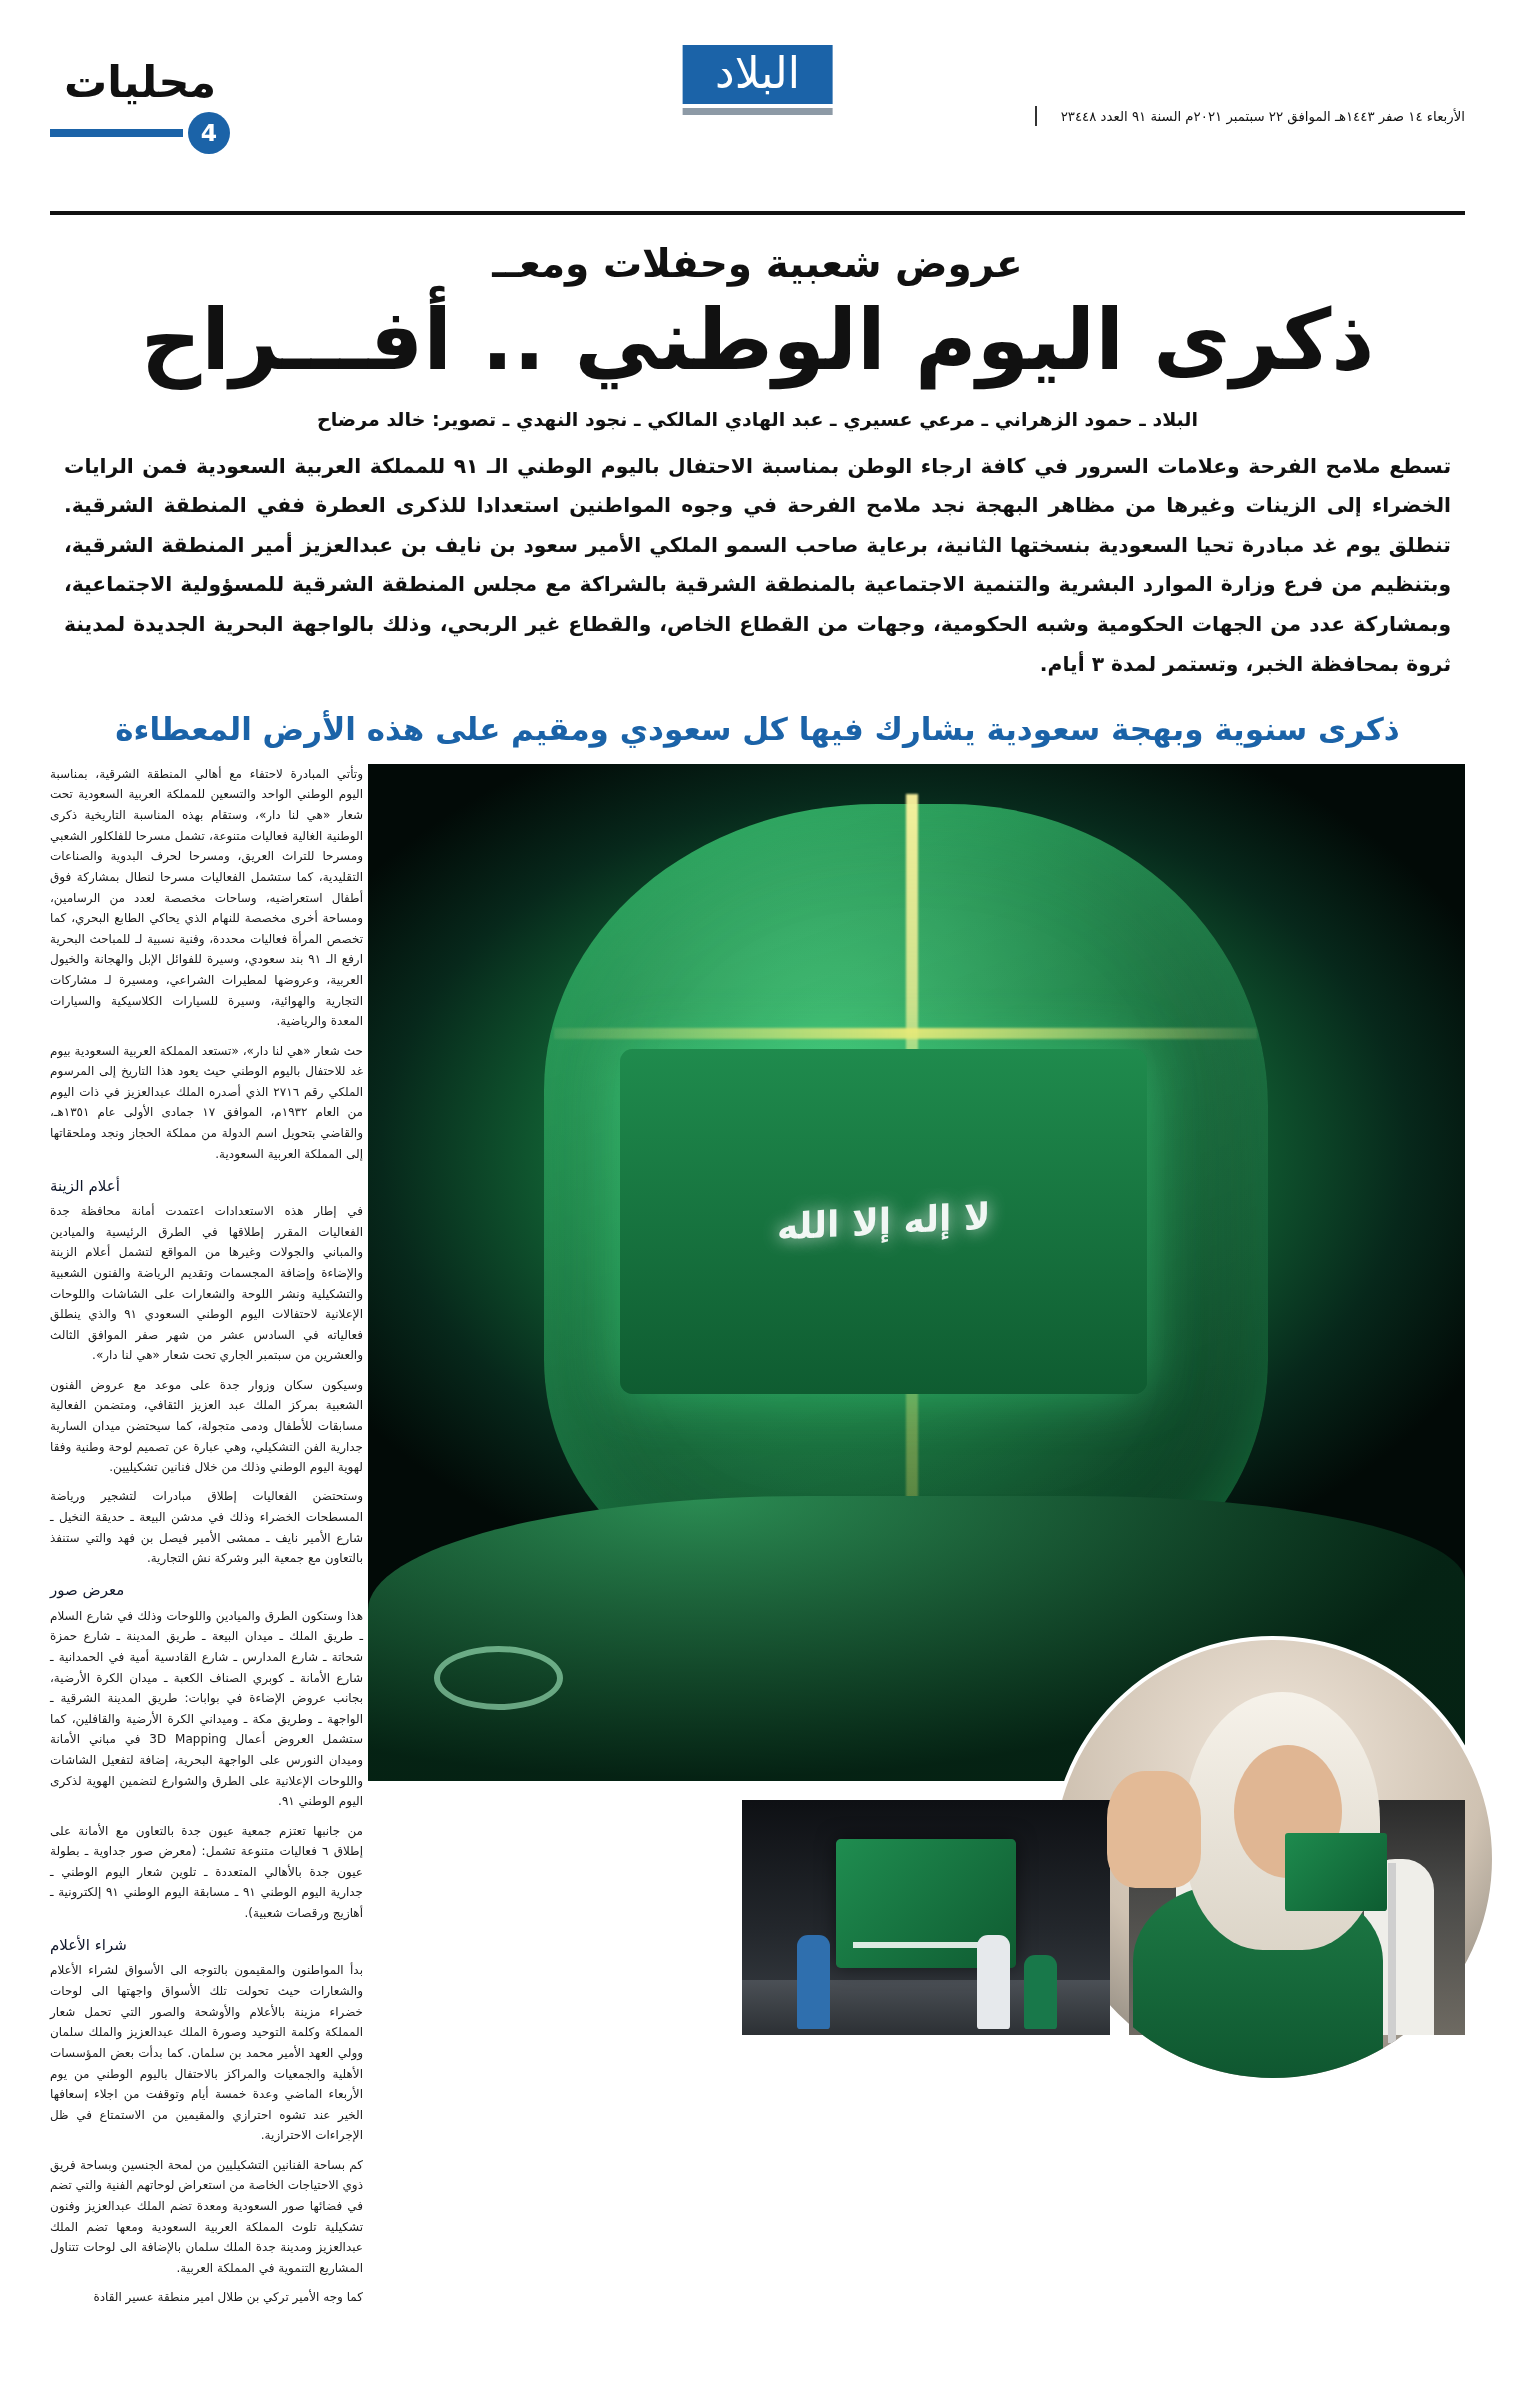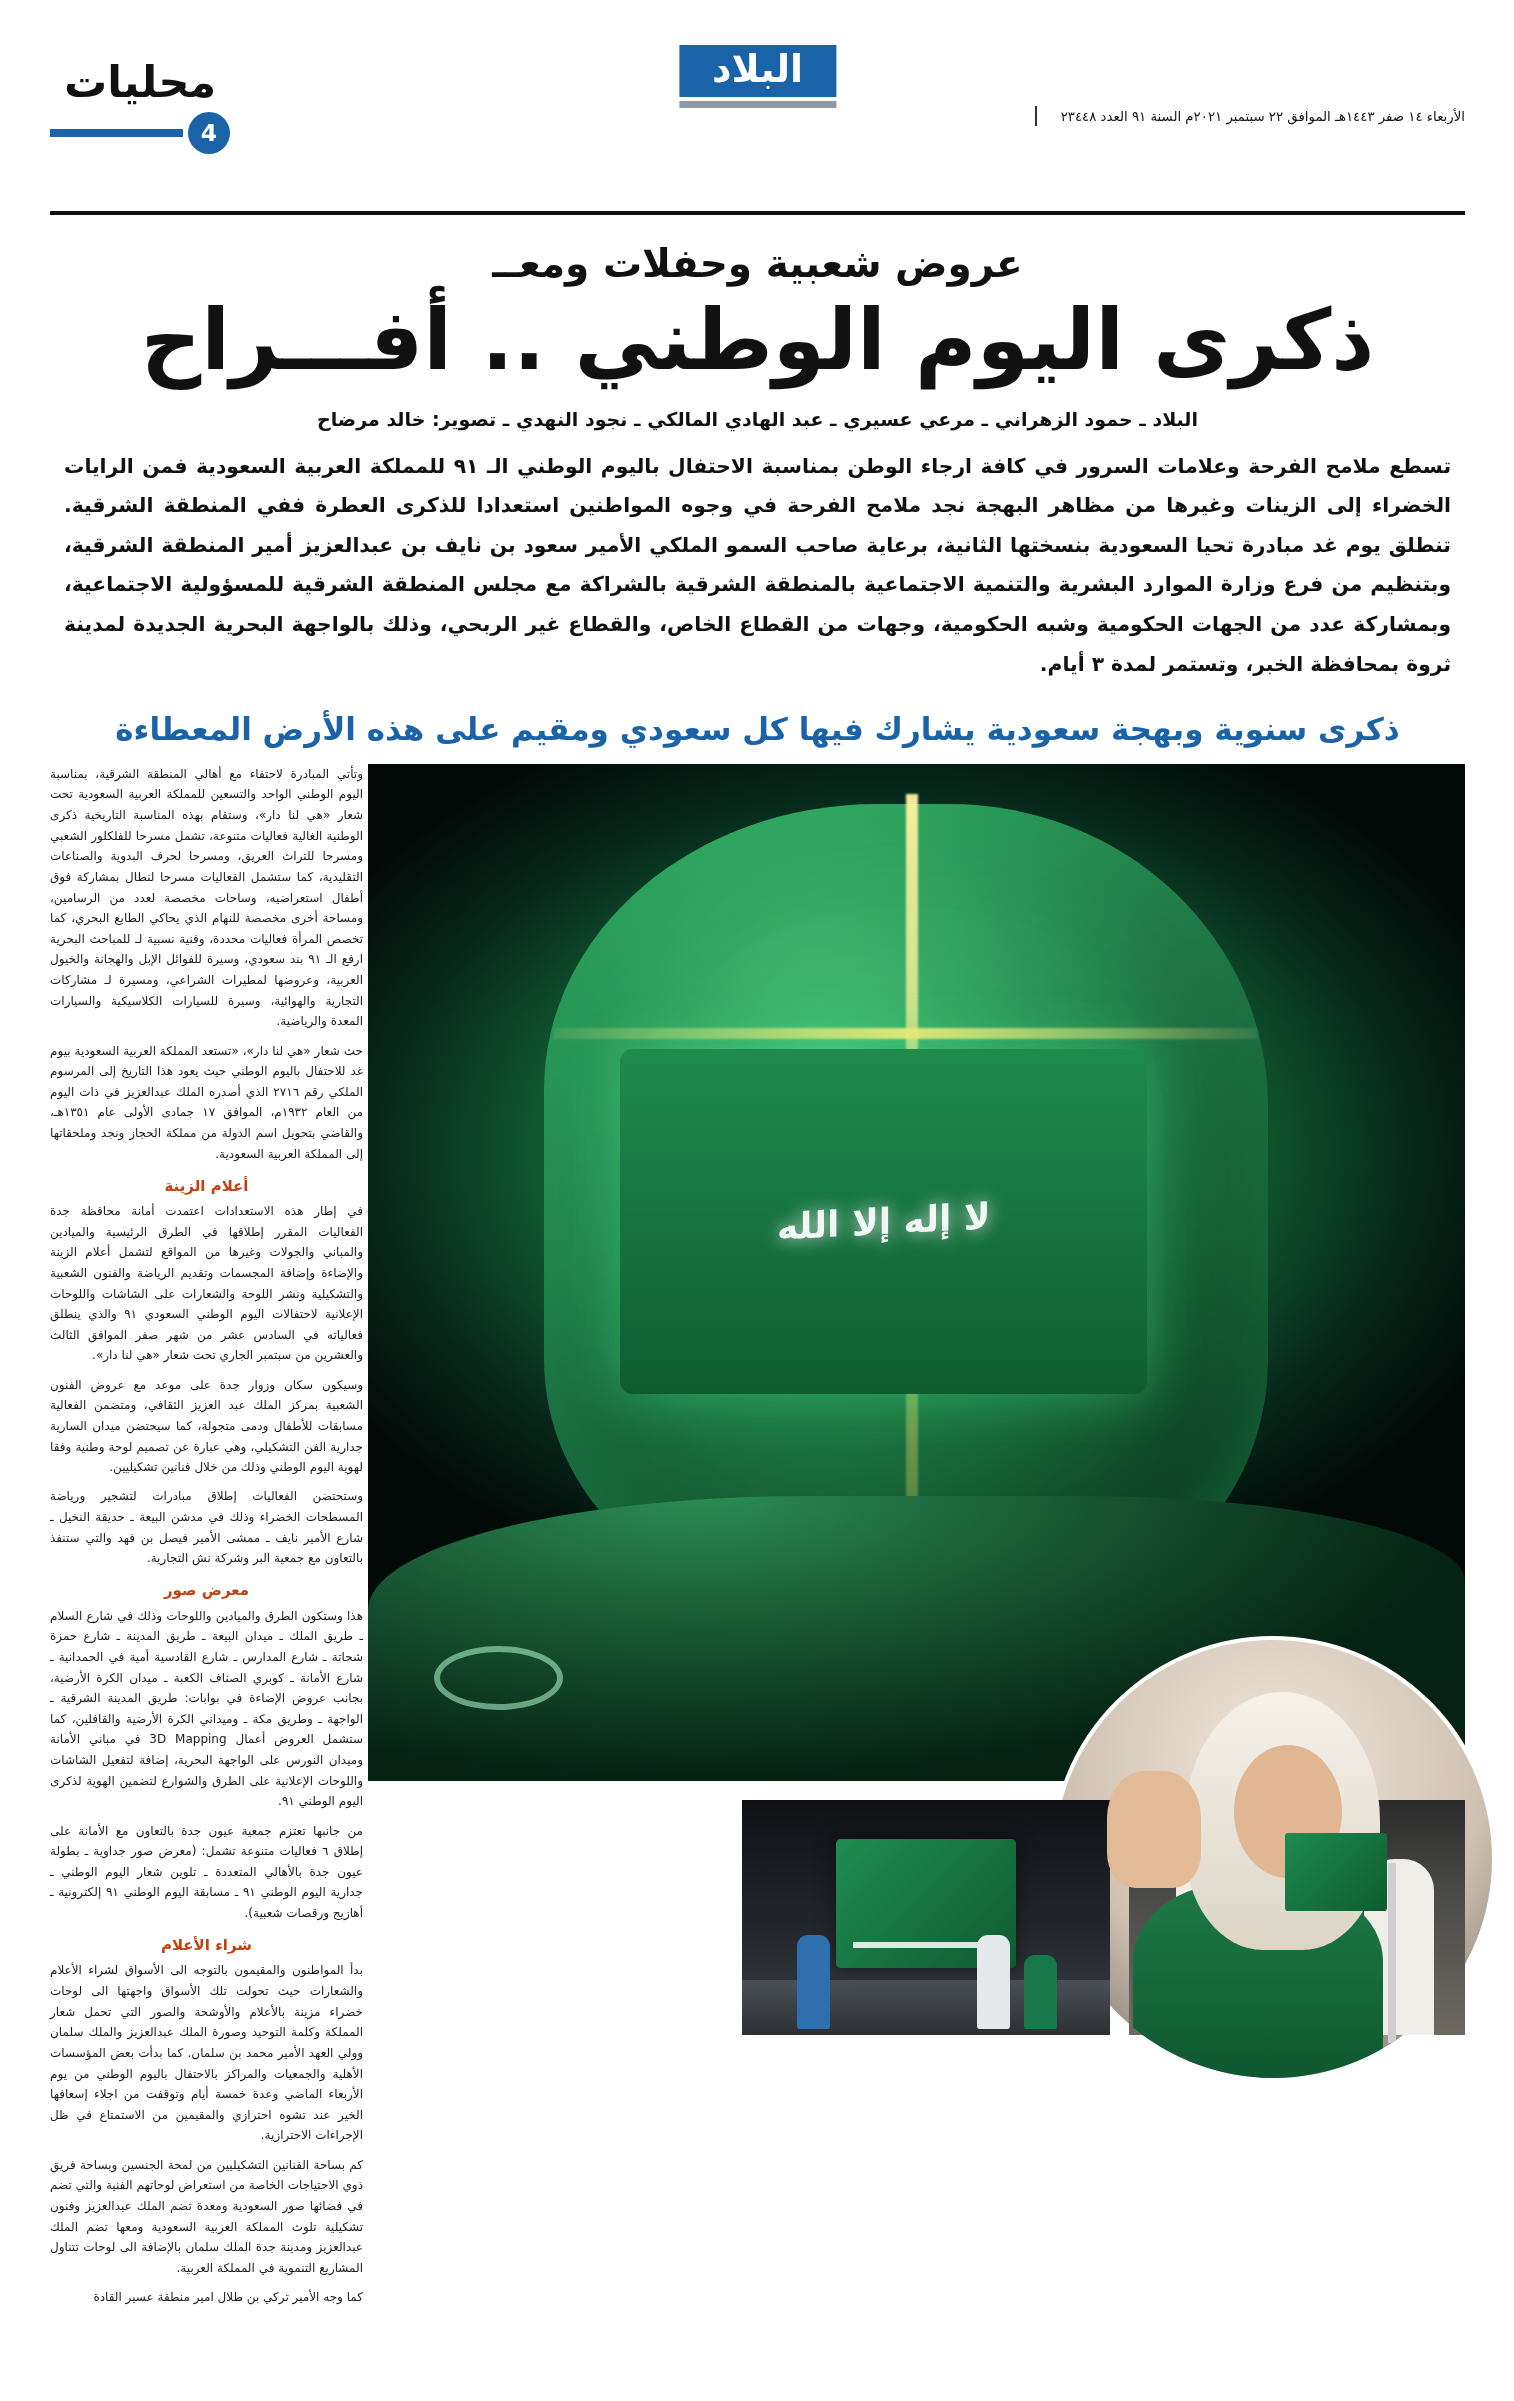--- a/index.html
+++ b/index.html
@@ -74,22 +74,22 @@
   .logo-wrap {
     position: absolute;
     left: 50%;
     transform: translateX(-50%);
     top: 45px;
     text-align: center;
   }
   .logo-box {
     background: #1b63a8;
     color: #fff;
-    font-size: 38px;
-    font-weight: bold;
+    font-size: 44px;
+    font-weight: normal;
     letter-spacing: 1.6px;
     padding: 4.7px 33px 7.8px 33px;
     display: inline-block;
     line-height: 1.05;
   }
   .logo-underline {
     height: 7px;
     background: #8d9aa6;
     margin-top: 3.9px;
   }
@@ -179,24 +179,24 @@
 
   .col-text p {
     font-size: 12px;
     line-height: 1.72;
     text-align: justify;
     margin: 0 0 8.6px 0;
     color: #1a1a1a;
   }
   .col-text h4 {
     font-size: 15px;
-    font-weight: bold;
+    font-weight: normal;
     margin: 12.5px 0 6.3px 0;
-    color: #c2410c;
-    text-align: center;
+    color: #0f172a;
+    text-align: left;
   }
 
   
   .photo {
     position: relative;
     overflow: hidden;
     background: #0b1b12;
   }
   .hero {
     height: 1017px;

